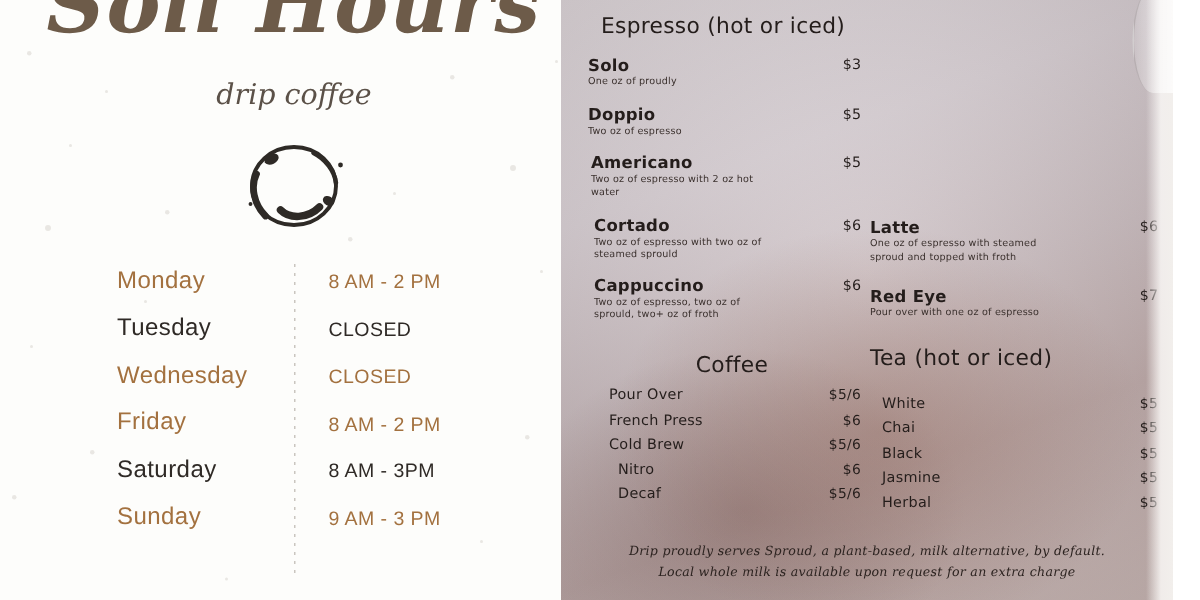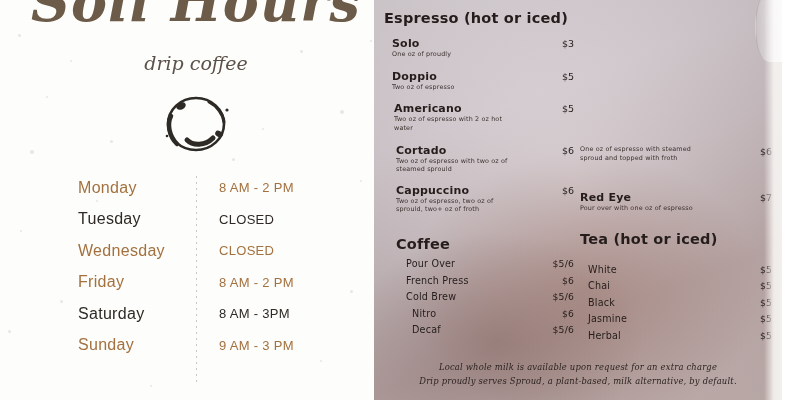--- a/index.html
+++ b/index.html
@@ -147,23 +147,24 @@
     position: absolute;
     inset: 0;
     color: #2b2220;
     font-family: "DejaVu Sans", sans-serif;
   }
   .col-l { position: absolute; left: 10px;  top: 0; width: 196px; }
   .col-r { position: absolute; left: 206px; top: 0; width: 198px; }
 
   .sec-head {
     font-size: 14.5px;
-    font-weight: bold;
+    font-weight: normal;
     color: #241d1b;
     letter-spacing: .2px;
+    text-align: center;
   }
   .item {
     position: relative;
     margin-top: 7px;
   }
   .item .nm {
     font-size: 11px;
     font-weight: bold;
     letter-spacing: .2px;
     color: #241d1b;
@@ -341,20 +342,21 @@
           <div class="simple" style="margin-left:6px;">
             <span>Decaf</span>
             <span class="pr">$5/6</span>
           </div>
         </div>
       </div>
 
       <div class="col-r">
 
         <div class="item" style="position:absolute; left:0; top:138px; width:198px;">
+          <div class="nm">Latte</div>
           <div class="ds">One oz of espresso with steamed sproud and topped with froth</div>
           <div class="pr">$6</div>
         </div>
 
         <div class="item" style="position:absolute; left:0; top:184px; width:198px;">
           <div class="nm">Red Eye</div>
           <div class="ds">Pour over with one oz of espresso</div>
           <div class="pr">$7</div>
         </div>
 
@@ -378,22 +380,22 @@
             <span class="pr">$5</span>
           </div>
           <div class="simple">
             <span>Herbal</span>
             <span class="pr">$5</span>
           </div>
         </div>
       </div>
 
       <div class="footnote">
+        <div>Drip proudly serves Sproud, a plant-based, milk alternative, by default.</div>
         <div>Local whole milk is available upon request for an extra charge</div>
-        <div>Drip proudly serves Sproud, a plant-based, milk alternative, by default.</div>
       </div>
     </div>
 
     <div class="edge-strip"></div>
     <div class="edge-curl"></div>
   </div>
 
 </div>
 
 </body></html>

